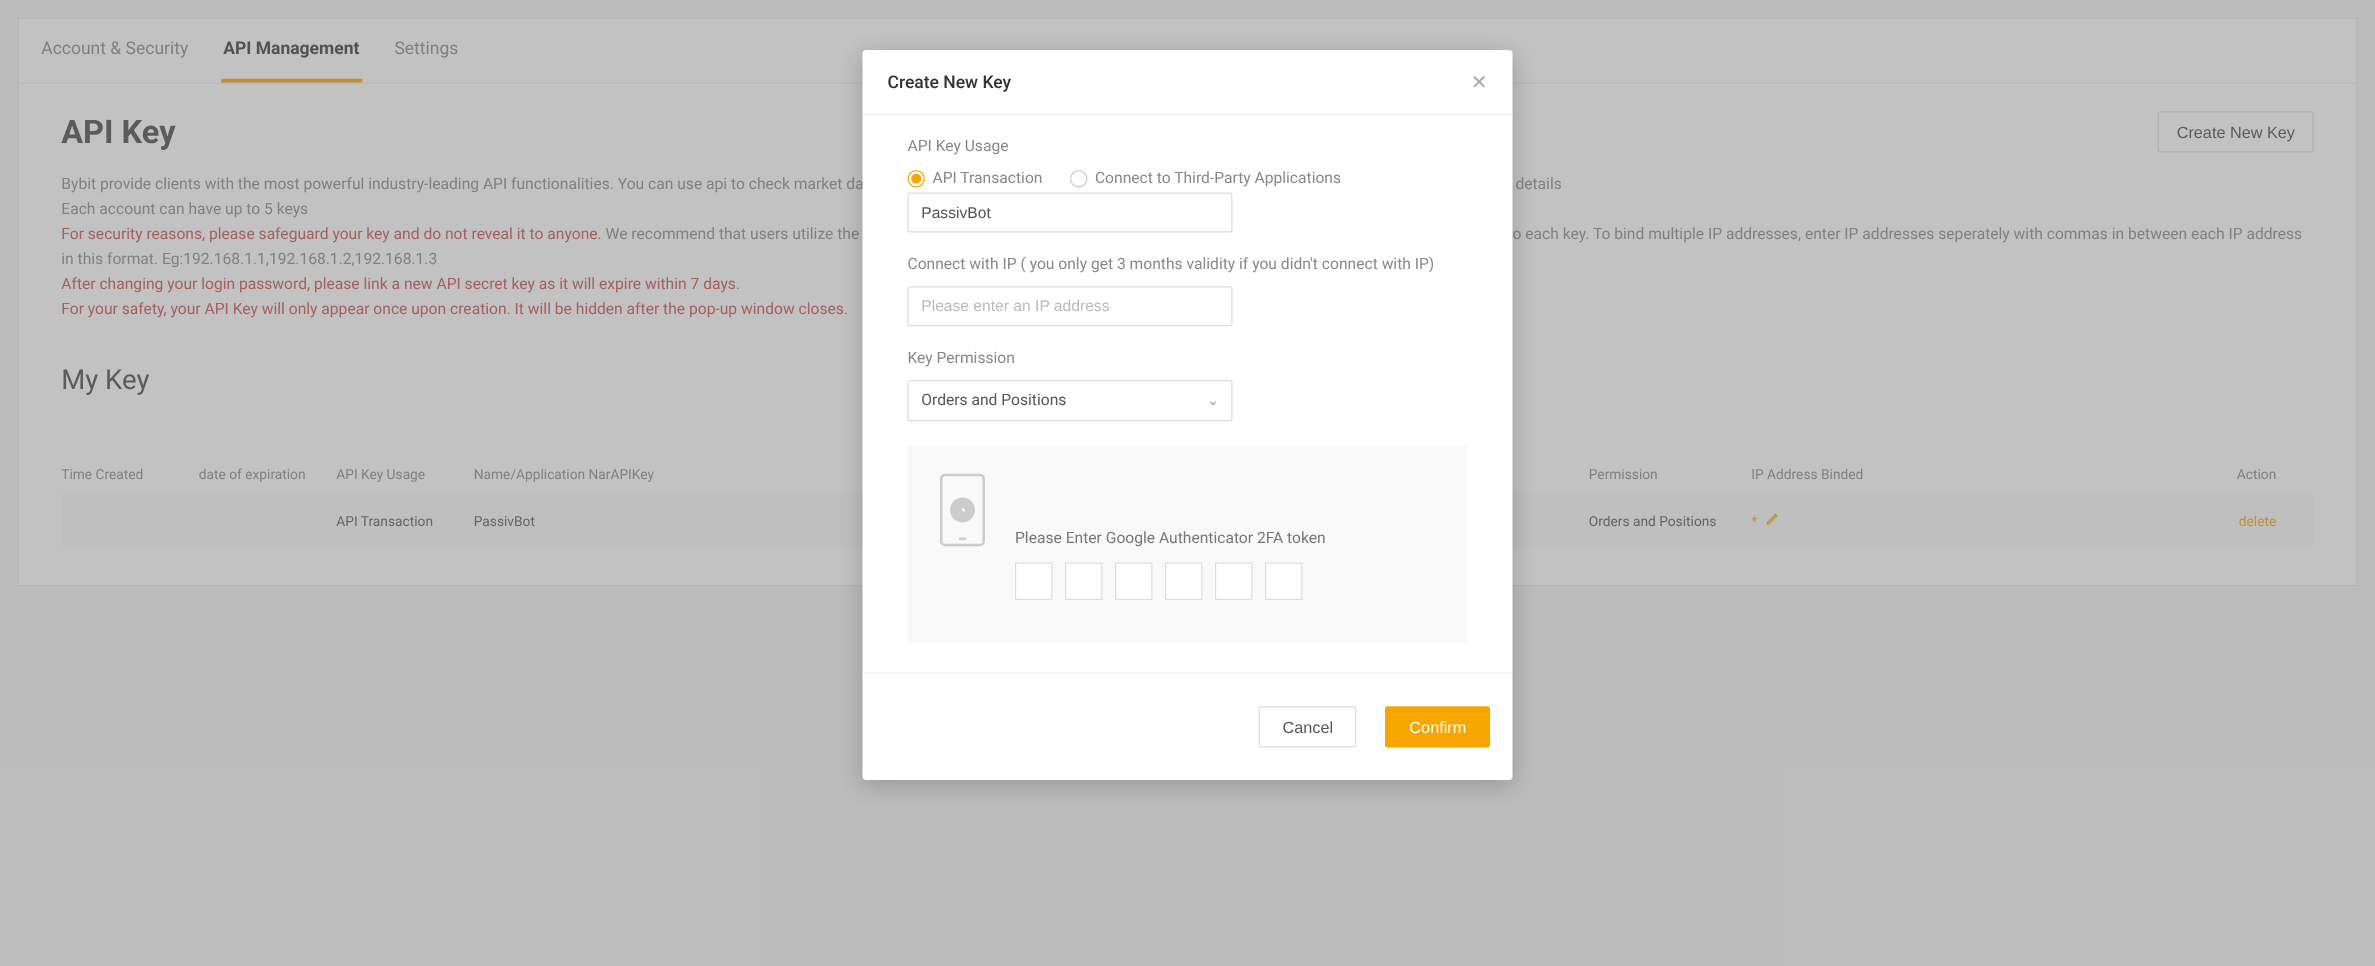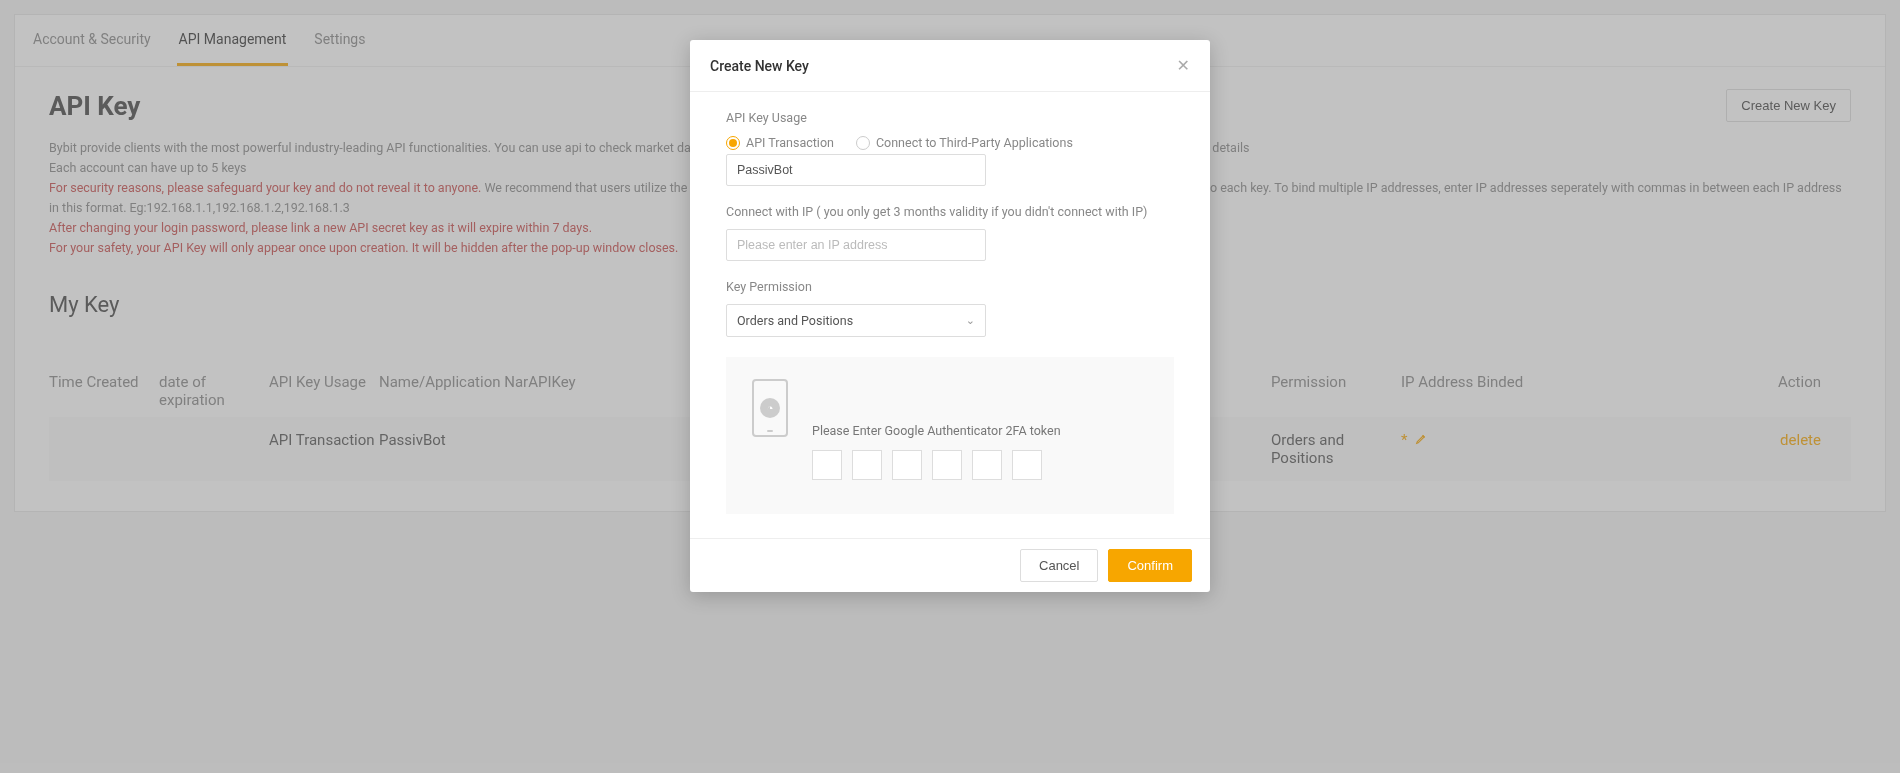--- a/index.html
+++ b/index.html
@@ -29,21 +29,21 @@
   }
   .tab {
     padding: 16px 2px;
     color: #888;
     cursor: pointer;
     font-size: 14px;
   }
   .tab.active {
     color: #333;
     border-bottom: 3px solid #f7a600;
-    font-weight: 400;
+    font-weight: 700;
   }
   .section {
     padding: 22px 34px 30px 34px;
   }
   .page-title-row {
     display: flex;
     justify-content: space-between;
     align-items: center;
     margin-bottom: 16px;
   }
@@ -77,22 +77,22 @@
     font-weight: 400;
   }
   .records-label {
     color: #888;
     font-size: 13px;
     margin-bottom: 17px;
     text-align: center;
   }
   .table-head, .table-row {
     display: flex;
-    align-items: flex-start;
-    font-size: 15px;
+    align-items: flex-end;
+    font-size: 11px;
   }
   .table-head {
     color: #888;
     padding: 8px 0;
   }
   .table-row {
     background: #fafafa;
     padding: 14px 0;
     color: #555;
   }
@@ -247,24 +247,24 @@
   .code-row { display:flex; gap:10px;}
   .code-cell {
     width:30px;height:30px;
     border:1px solid #ddd;
     background:#fff;
     text-align:center;
     font-size:14px;
   }
   .modal-footer {
     border-top:1px solid #eee;
-    padding:10px 18px;
+    padding:26px 18px;
     display:flex;
     justify-content:flex-end;
-    gap:10px;
+    gap:23px;
   }
   .btn {
     padding:8px 18px;
     font-size:13px;
     border-radius:2px;
     cursor:pointer;
   }
   .btn-cancel {
     background:#fff;
     border:1px solid #ddd;

